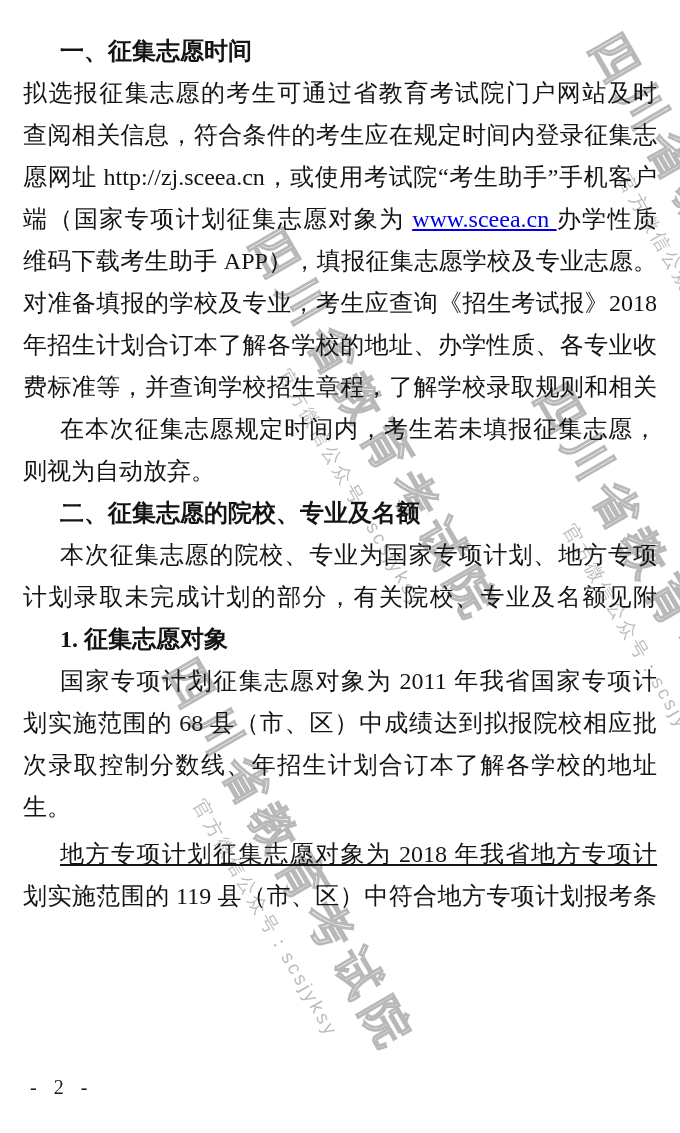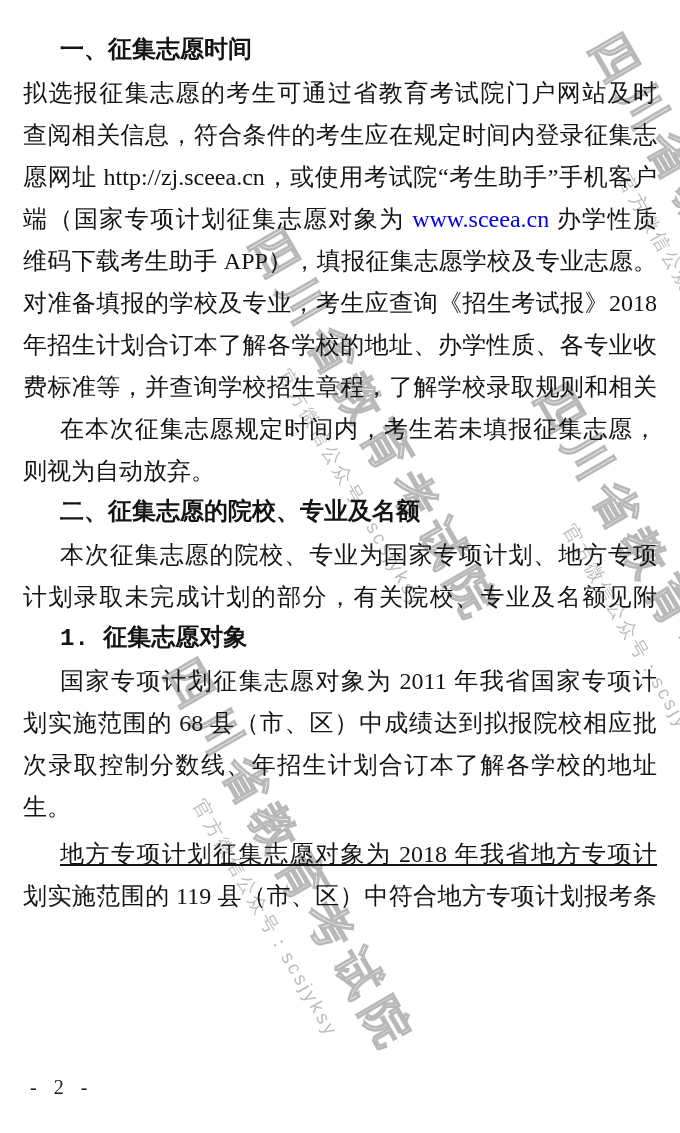--- a/index.html
+++ b/index.html
@@ -56,28 +56,29 @@
   }
   .fill {
     white-space: normal;
     text-align: justify;
     text-align-last: justify;
     text-justify: inter-character;
     overflow: hidden;
   }
   .ind { text-indent: 37px; }
   .h {
-    font-family: Liberation Mono, monospace;
+    font-family: Liberation Serif, serif;
     font-weight: 700;
     text-indent: 37px;
   }
   .b { font-weight: 700; }
   .mt { margin-top: 5px; text-decoration: underline; }
   .link {
     color: #0000ee;
+    text-decoration: underline;
     cursor: pointer;
   }
   .footer {
     position: absolute;
     z-index: 1;
     left: 30px;
     top: 1076px;
     font-size: 20px;
     letter-spacing: 6px;
     font-family: "Liberation Serif", "DejaVu Serif", serif;

